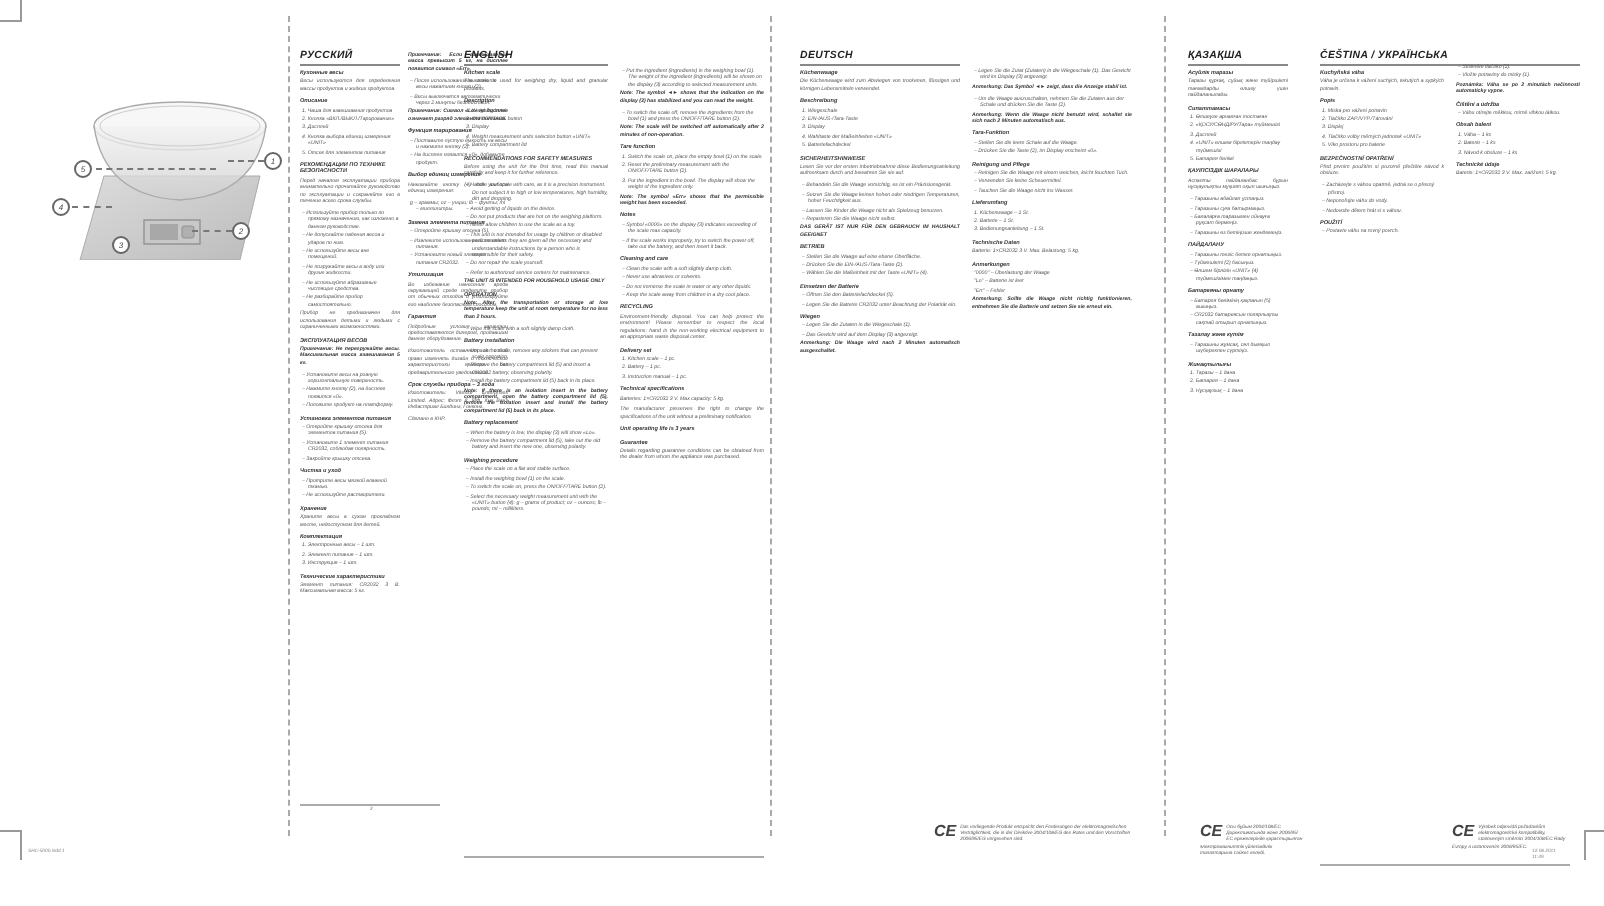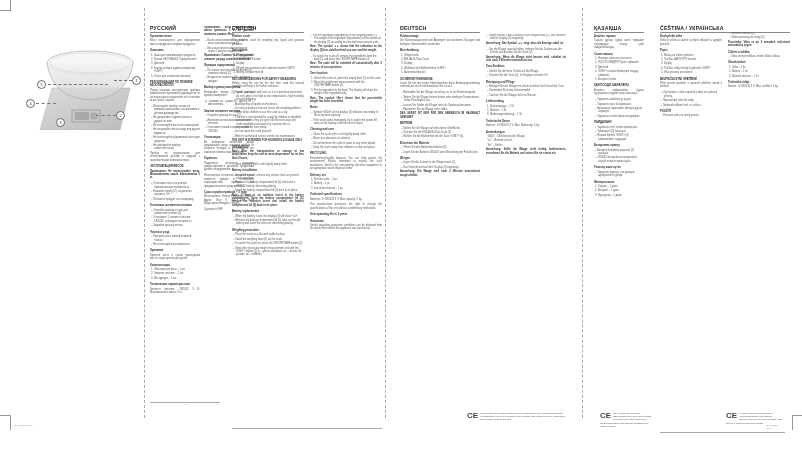--- a/index.html
+++ b/index.html
@@ -1,17 +1,17 @@
 <!DOCTYPE html>
 <html><head>
 <meta charset="utf-8">
 <style>
   html,body{margin:0;padding:0;background:#ffffff;}
   body{width:802px;height:453px;position:relative;overflow:hidden;font-family:"Liberation Sans",sans-serif;color:#333;}
-  .sheet{position:absolute;left:0;top:0;width:668px;height:440px;background:#fff;}
+  .sheet{position:absolute;left:0;top:0;width:668px;height:440px;background:#fff;font-style:italic;}
   .crop{position:absolute;border-color:#999;border-style:solid;border-width:0;}
   .page{position:absolute;top:18px;height:390px;overflow:hidden;}
   .col{position:absolute;top:0;height:380px;overflow:hidden;font-size:2.6px;line-height:3.4px;color:#555;}
   .h1{font-weight:bold;font-size:5.2px;line-height:6px;color:#222;border-bottom:0.6px solid #888;padding-bottom:1px;margin:7px 0 4px 0;letter-spacing:0.2px;}
   .h2{font-weight:bold;font-size:2.8px;color:#333;margin:3px 0 1px 0;}
   .p{margin:0 0 2.5px 0;text-align:justify;}
   .li{margin:0 0 1px 4px;text-indent:-3px;}
   .b{font-weight:bold;color:#333;}
   .foot-rule{position:absolute;height:0;border-top:0.6px solid #aaa;}
   .pnum{position:absolute;font-size:2.4px;color:#777;}

